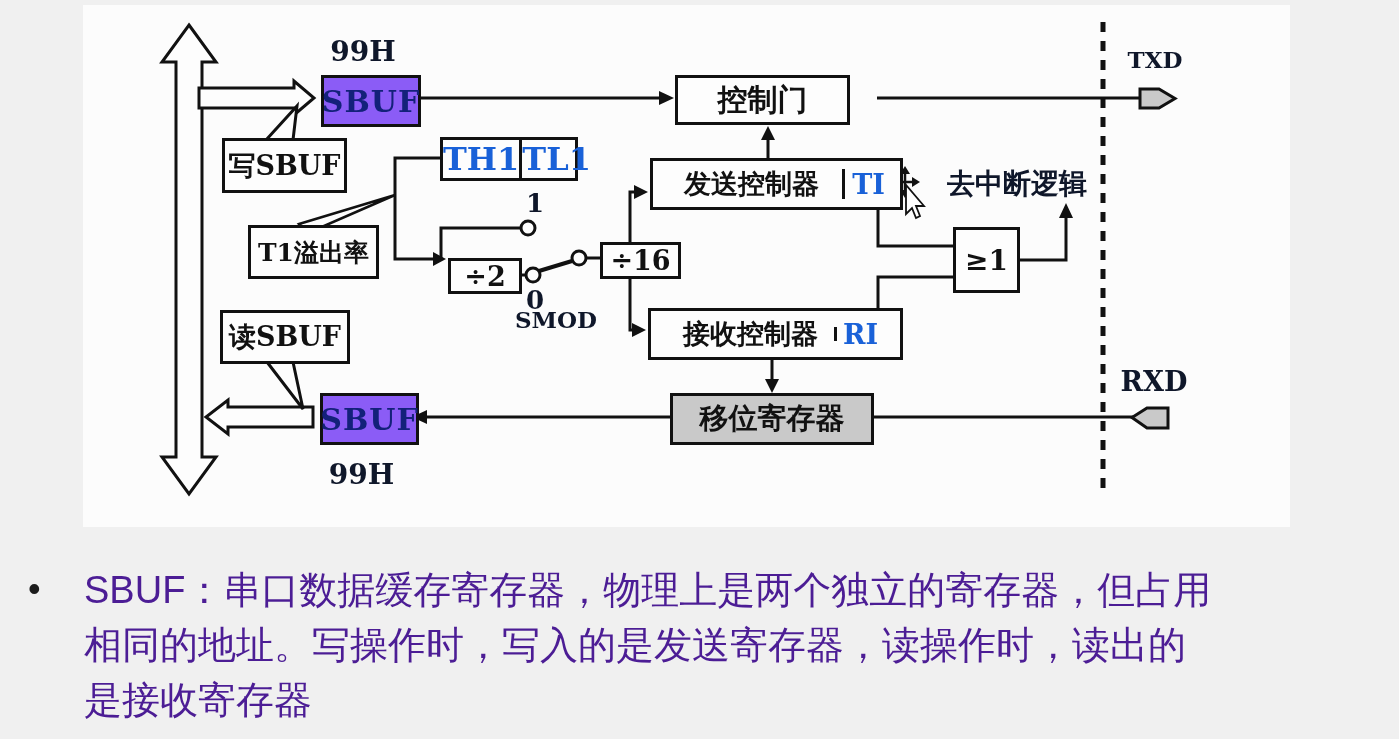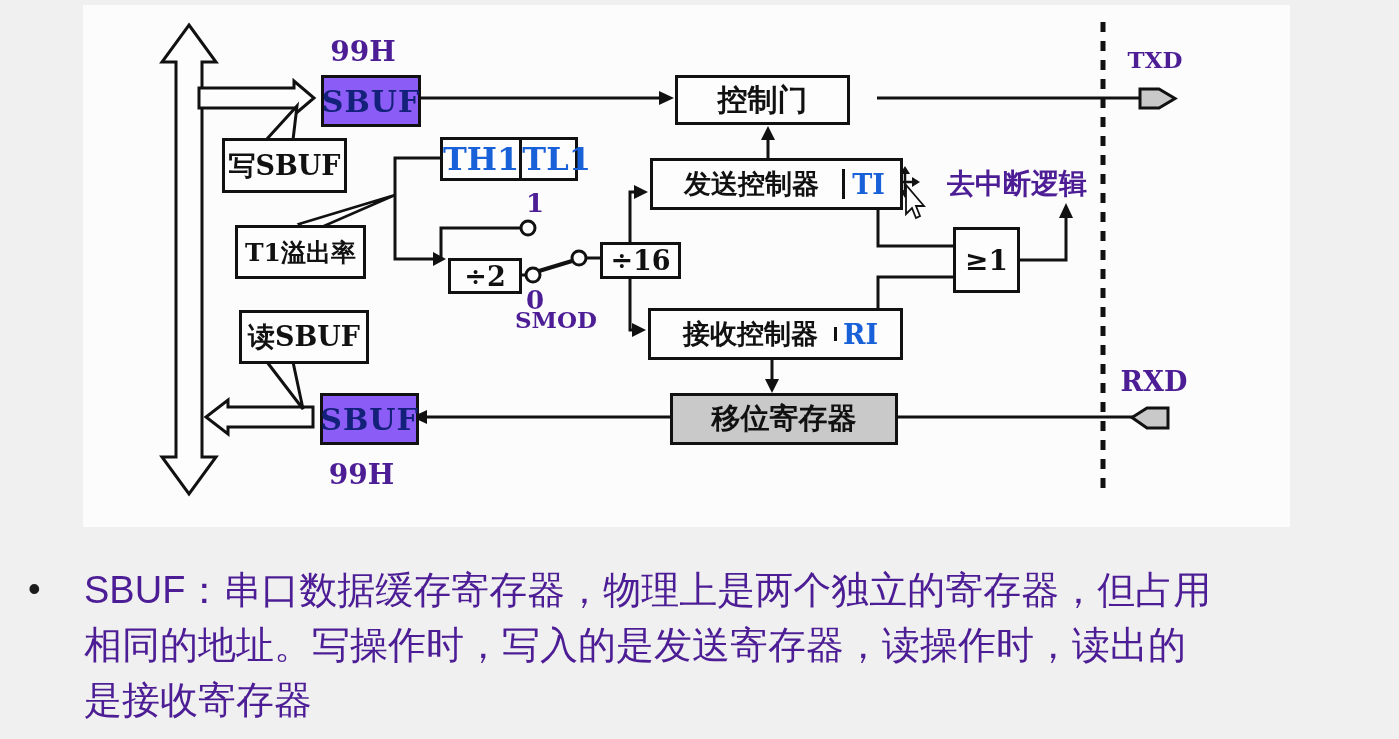--- a/index.html
+++ b/index.html
@@ -15,21 +15,21 @@
   #connector-layer{position:absolute;left:0;top:0;width:1399px;height:739px;pointer-events:none;}
   .dbox{
     position:absolute;box-sizing:border-box;border:3px solid #111;
     display:flex;align-items:center;justify-content:center;
     background:#fdfdfd;color:#111;
     font-family:"DejaVu Serif","Liberation Serif",serif;font-weight:bold;
     white-space:nowrap;z-index:5;
   }
   .lbl{
     position:absolute;display:flex;align-items:center;justify-content:center;
-    color:#4c1d95;font-family:"DejaVu Serif","Liberation Serif",serif;font-weight:bold;
+    color:#0f172a;font-family:"DejaVu Serif","Liberation Serif",serif;font-weight:bold;
     white-space:nowrap;z-index:5;
   }
   .blue-box{background:#8b5cf6;color:#13217a;letter-spacing:1px;margin-left:8px;}
   .blue-text{color:#1961d8;}
   .cellwrap{display:flex;width:100%;height:100%;align-items:stretch;}
   .cell{display:flex;align-items:center;justify-content:center;flex:1;}
   .cell.sub{flex:0 0 47px;border-left:3px solid #111;}
   .cell.tl{border-left:3px solid #111;}
   #notes{position:absolute;left:84px;top:563px;width:1300px;z-index:5;
     font-size:38px;line-height:55px;color:#4c1d95;}
@@ -104,21 +104,21 @@
     <polygon points="906,185 906,214 912,208 916,218 920,216 916,206 924,206" fill="#ffffff" stroke="#111" stroke-width="1.8"></polygon>
   </g>
 </svg>
 
 <div class="lbl" style="left:313px;top:36px;width:100px;height:30px;font-size:28px;">99H</div>
 
 <div class="dbox blue-box" style="left:313px;top:75px;width:100px;height:52px;font-size:30px;">SBUF</div>
 
 <div class="dbox" style="left:222px;top:138px;width:125px;height:55px;font-size:27px;">写SBUF</div>
 
-<div class="dbox" style="left:235px;top:225px;width:131px;height:54px;font-size:25px;">T1溢出率</div>
+<div class="dbox" style="left:248px;top:225px;width:131px;height:54px;font-size:25px;">T1溢出率</div>
 
 <div class="dbox" style="left:440px;top:137px;width:138px;height:44px;font-size:32px;padding:0;">
   <div class="cellwrap">
     <div class="cell blue-text">TH1</div>
     <div class="cell tl blue-text">TL1</div>
   </div>
 </div>
 
 <div class="lbl" style="left:525px;top:189px;width:20px;height:28px;font-size:26px;">
     <span>1</span>
@@ -147,23 +147,23 @@
 
 <div class="dbox" style="left:953px;top:227px;width:67px;height:66px;font-size:28px;">≥1</div>
 
 <div class="dbox" style="left:648px;top:308px;width:255px;height:52px;font-size:27px;padding:16px;">
   <div class="cellwrap">
     <div class="cell">接收控制器</div>
     <div class="cell sub blue-text">RI</div>
   </div>
 </div>
 
-<div class="dbox" style="left:670px;top:393px;width:228px;height:52px;font-size:29px;background:#c9c9c9;">移位寄存器</div>
+<div class="dbox" style="left:670px;top:393px;width:204px;height:52px;font-size:29px;background:#c9c9c9;">移位寄存器</div>
 
-<div class="dbox" style="left:220px;top:310px;width:130px;height:54px;font-size:27px;margin-left:19px;">读SBUF</div>
+<div class="dbox" style="left:220px;top:310px;width:130px;height:54px;font-size:27px;">读SBUF</div>
 
 <div class="dbox blue-box" style="left:312px;top:393px;width:99px;height:52px;font-size:30px;">SBUF</div>
 
 <div class="lbl" style="left:312px;top:458px;width:99px;height:32px;font-size:28px;">99H</div>
 
 <div class="lbl" style="left:1125px;top:44px;width:60px;height:30px;font-size:23px;">TXD</div>
 
 <div class="lbl" style="left:1124px;top:366px;width:60px;height:30px;font-size:27px;">RXD</div>
 
 <div id="bullet">•</div>

